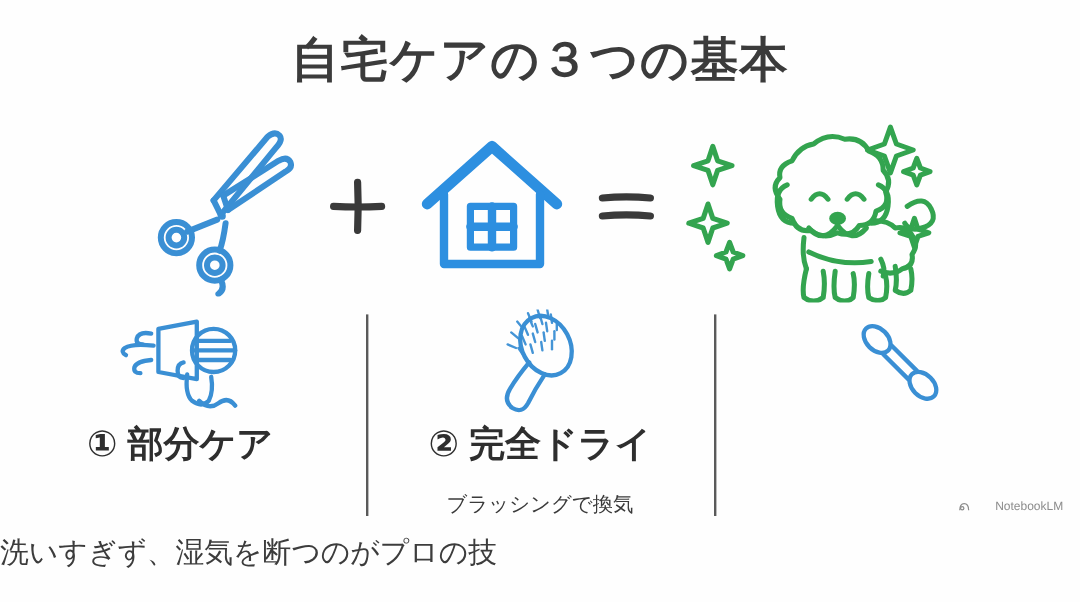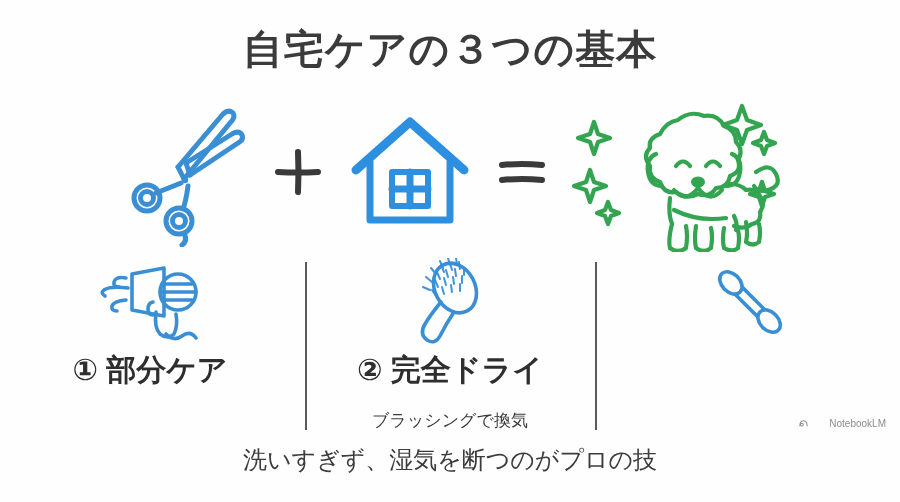--- a/index.html
+++ b/index.html
@@ -58,21 +58,21 @@
   .divider {
     position:absolute; top:262px; width:2px; height:168px;
     background:#5a5a5a;
   }
   .divider-1 { left:305px; }
   .divider-2 { left:595px; }
 
   
   .caption {
     position:absolute; top:444px; left:0; width:900px;
-    text-align:center; font-size:24px; color:#3c3c3c;
+    font-size:24px; color:#3c3c3c;
     white-space:nowrap;
   }
 
   
   .watermark {
     position:absolute; right:14px; bottom:8px;
     display:flex; align-items:flex-start; gap:20px;
     font-size:10px; color:#8c8c8c;
   }
 </style>

